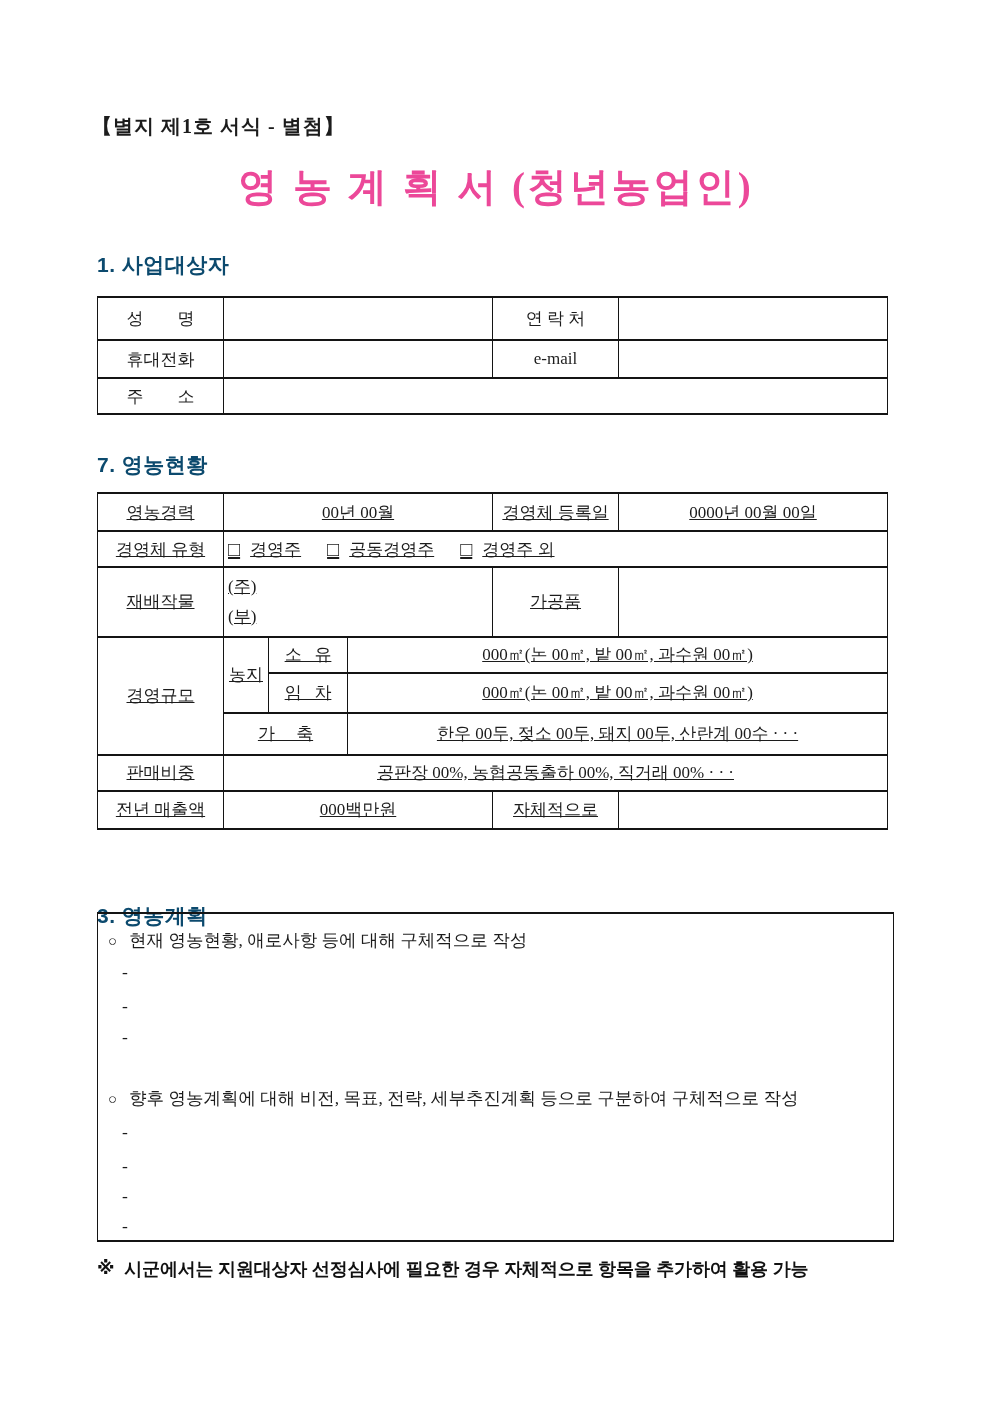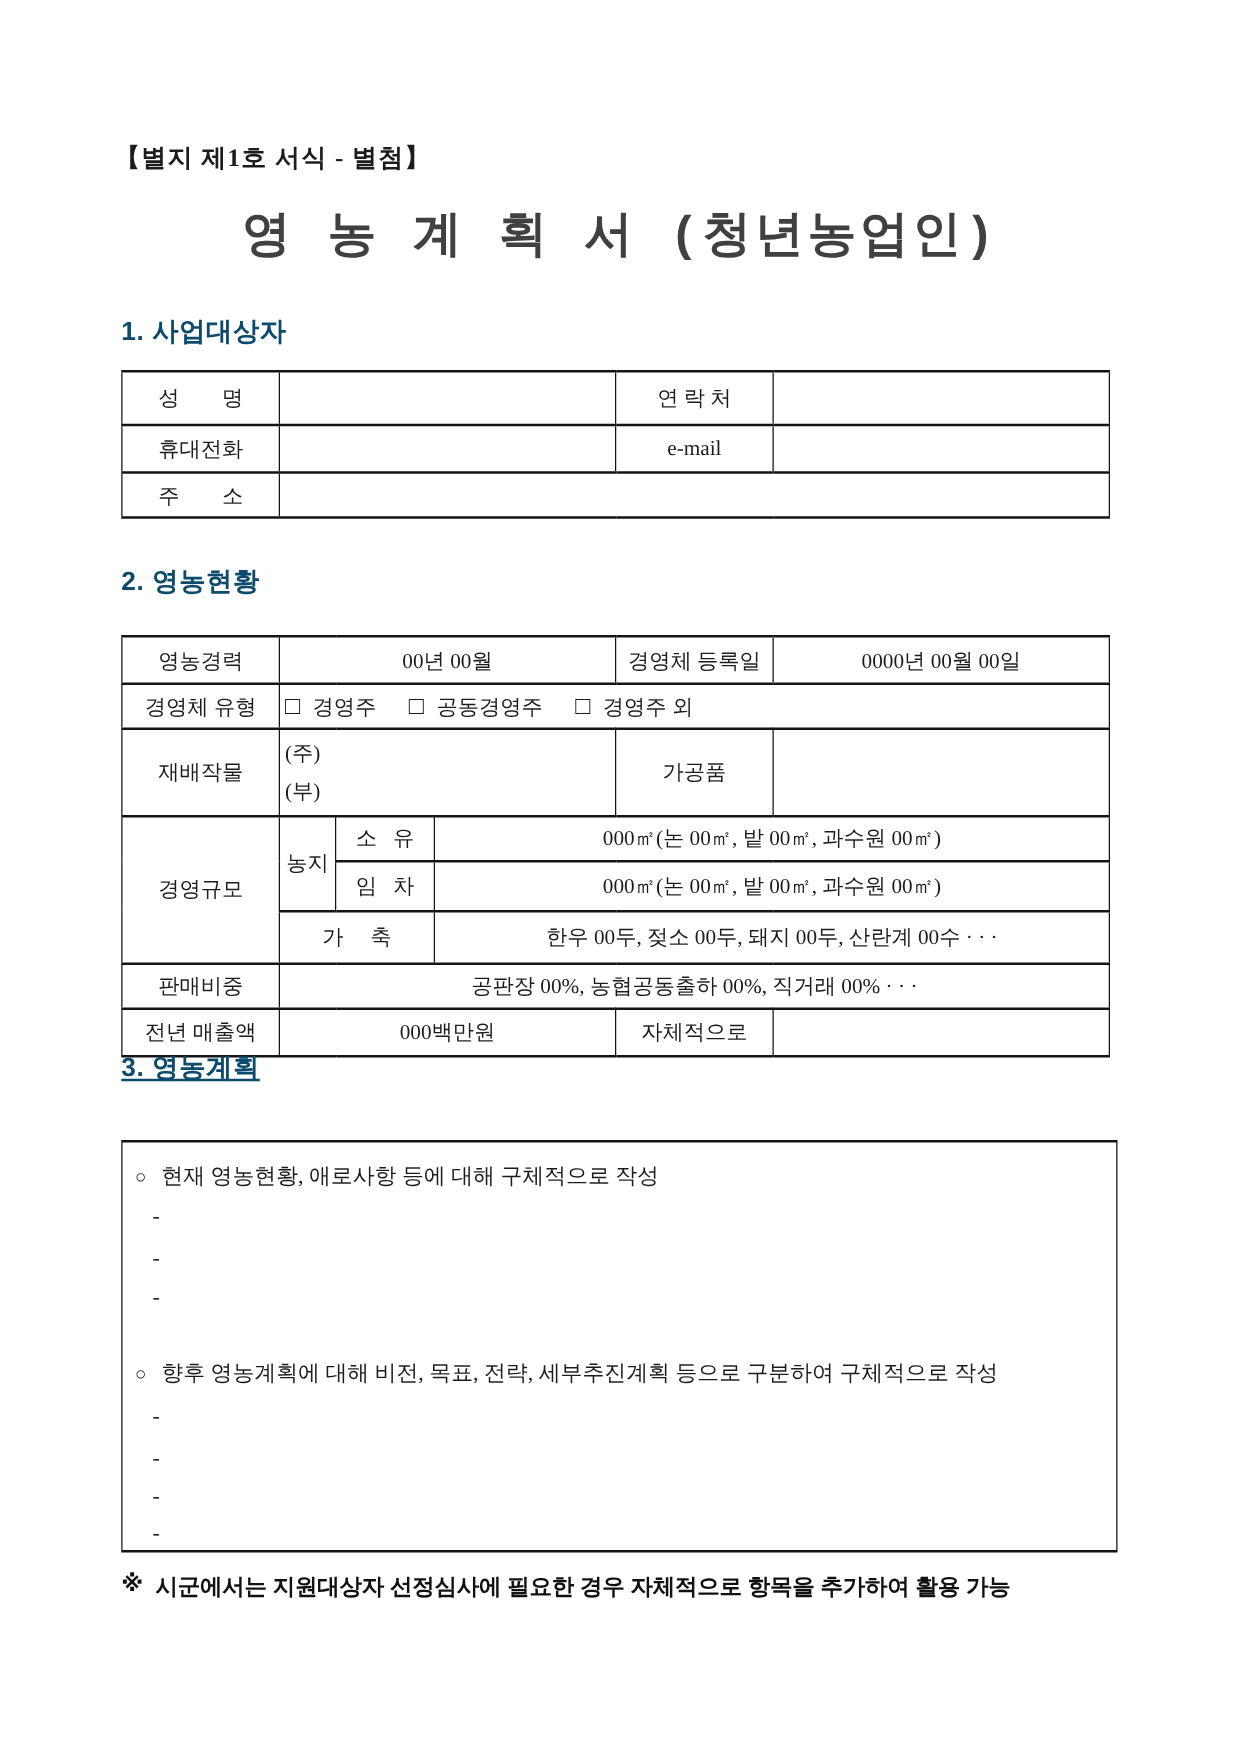--- a/index.html
+++ b/index.html
@@ -9,35 +9,35 @@
     font-family:"Liberation Serif","DejaVu Serif",serif;
   }
 
   .form-ref{
     position:absolute; left:92px; top:113px;
     font-size:20px; font-weight:600; letter-spacing:1px;
   }
   .doc-title{
     position:absolute; left:0; top:160px; width:992px;
     text-align:center; font-size:39px; font-weight:800; letter-spacing:3px;
-    font-family:Liberation Mono, monospace; color:#404040;
+    font-family:Liberation Serif, serif; color:#ec4899;
   }
   .sec-heading{
     position:absolute; left:97px;
     font-size:21px; font-weight:800; letter-spacing:.5px;
     font-family:"Liberation Sans","DejaVu Sans",sans-serif; color:#0c4a6e;
   }
-  #h-sec1{top:251px;} #h-sec2{top:451px;} #h-sec3{top:840px;text-decoration:underline;}
+  #h-sec1{top:251px;} #h-sec2{top:451px;} #h-sec3{top:902px;}
 
   table.frm{
     position:absolute; left:97px; border-collapse:collapse; table-layout:fixed;
     width:790px;
   }
   #tbl-applicant{top:296px;}
-  #tbl-status{top:508px;}
+  #tbl-status{top:492px;text-decoration:underline;}
   table.frm td{
     border:1px solid #141414;
     border-top-width:2px; border-bottom-width:2px;
     font-size:17px; text-align:center; vertical-align:middle;
     padding:4px 4px; overflow:hidden;
   }
   td.lbl{white-space:pre;}
   td.left{text-align:left; padding-left:10px;}
   .crop-line{line-height:1.75; text-align:left;}
 
@@ -93,21 +93,21 @@
       <td class="lbl">e-mail</td>
       <td></td>
     </tr>
     <tr style="height:36px">
       <td class="lbl">주        소</td>
       <td colspan="3"></td>
     </tr>
   </tbody>
     </table>
 
-  <div class="sec-heading" id="h-sec2">2. 영농현황</div>
+  <div class="sec-heading" id="h-sec2">7. 영농현황</div>
 
   <table class="frm" id="tbl-status">
     <colgroup>
       <col style="width:126px">
         <col style="width:45px">
         <col style="width:79px">
         <col style="width:145px">
         <col style="width:126px">
         <col style="width:269px">
     </colgroup>

